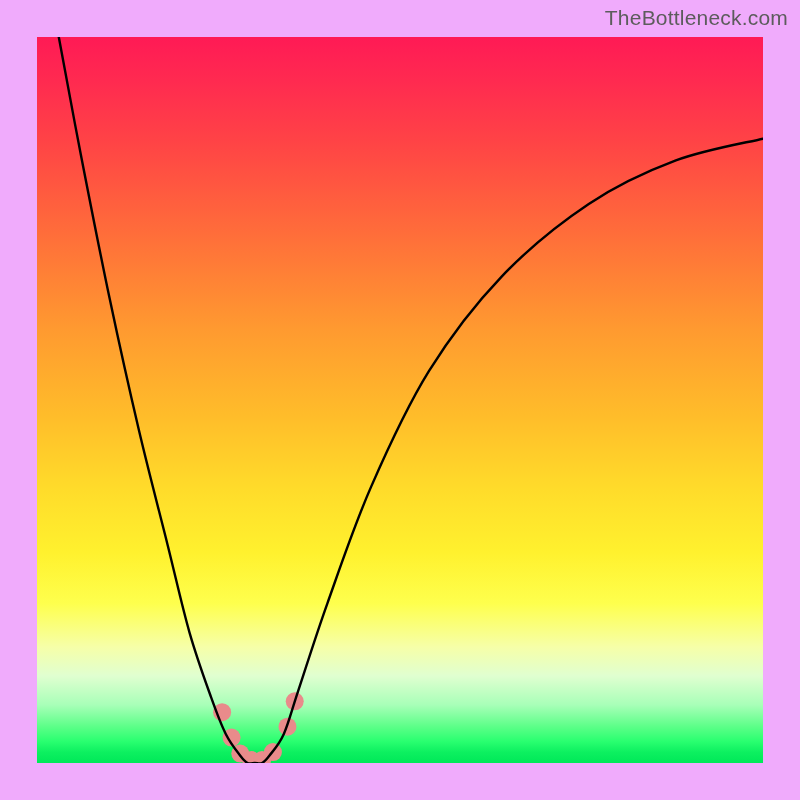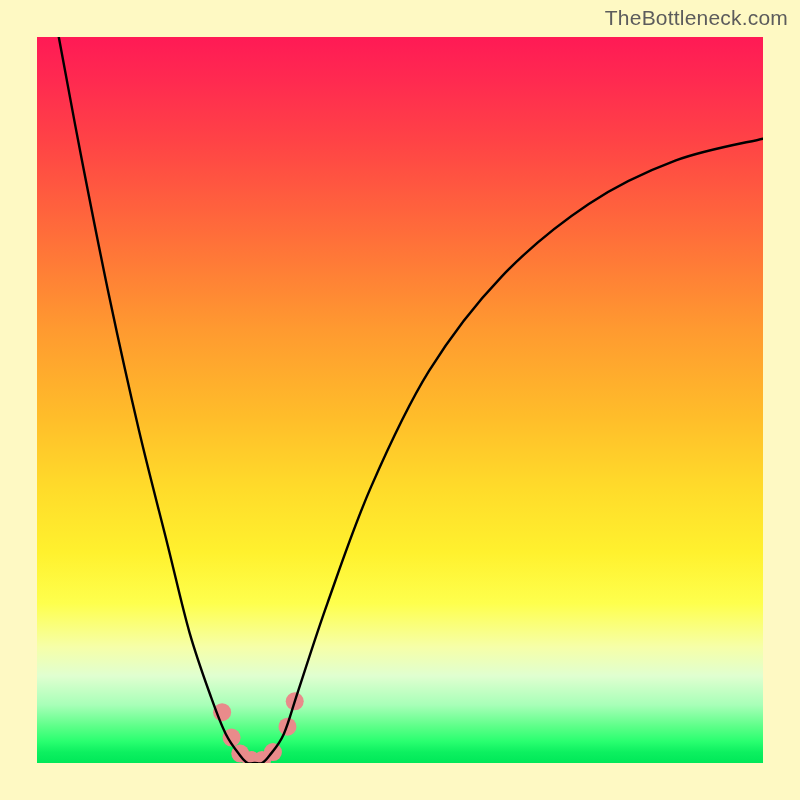--- a/index.html
+++ b/index.html
@@ -10,21 +10,21 @@
     overflow: hidden;
     background: #000;
     font-family: Arial, Helvetica, sans-serif;
   }
   .frame {
     position: absolute;
     left: 0;
     top: 0;
     width: 800px;
     height: 800px;
-    background: #fef9c3;
+    background: #f0abfc;
   }
   .plot-area {
     position: absolute;
     left: 37px;
     top: 37px;
     width: 726px;
     height: 726px;
     
     background: linear-gradient(
       to bottom,

